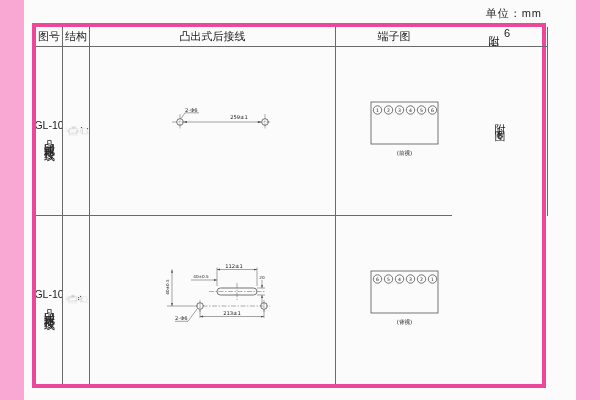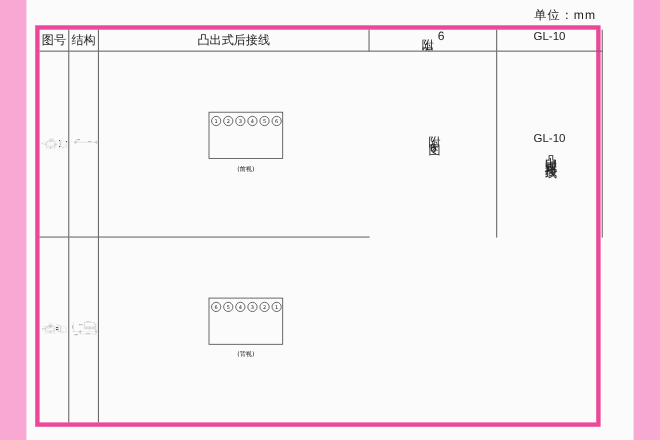--- a/index.html
+++ b/index.html
@@ -43,20 +43,21 @@
     </defs>
   </svg>
 
   <div class="unit">单位：mm</div>
 
   <div class="tbl">
 
     <div class="c hd">图号</div>
     <div class="c hd">结构</div>
     <div class="c hd">凸出式后接线</div>
+    <div class="c hd last">端子图</div>
 
     <div class="c">
       <span class="vt">附图6</span>
     </div>
     <div class="c structure">
       <span class="model">GL-10</span>
       <span class="vt2">凸出式前接线</span>
     </div>
 
     <div class="c">

